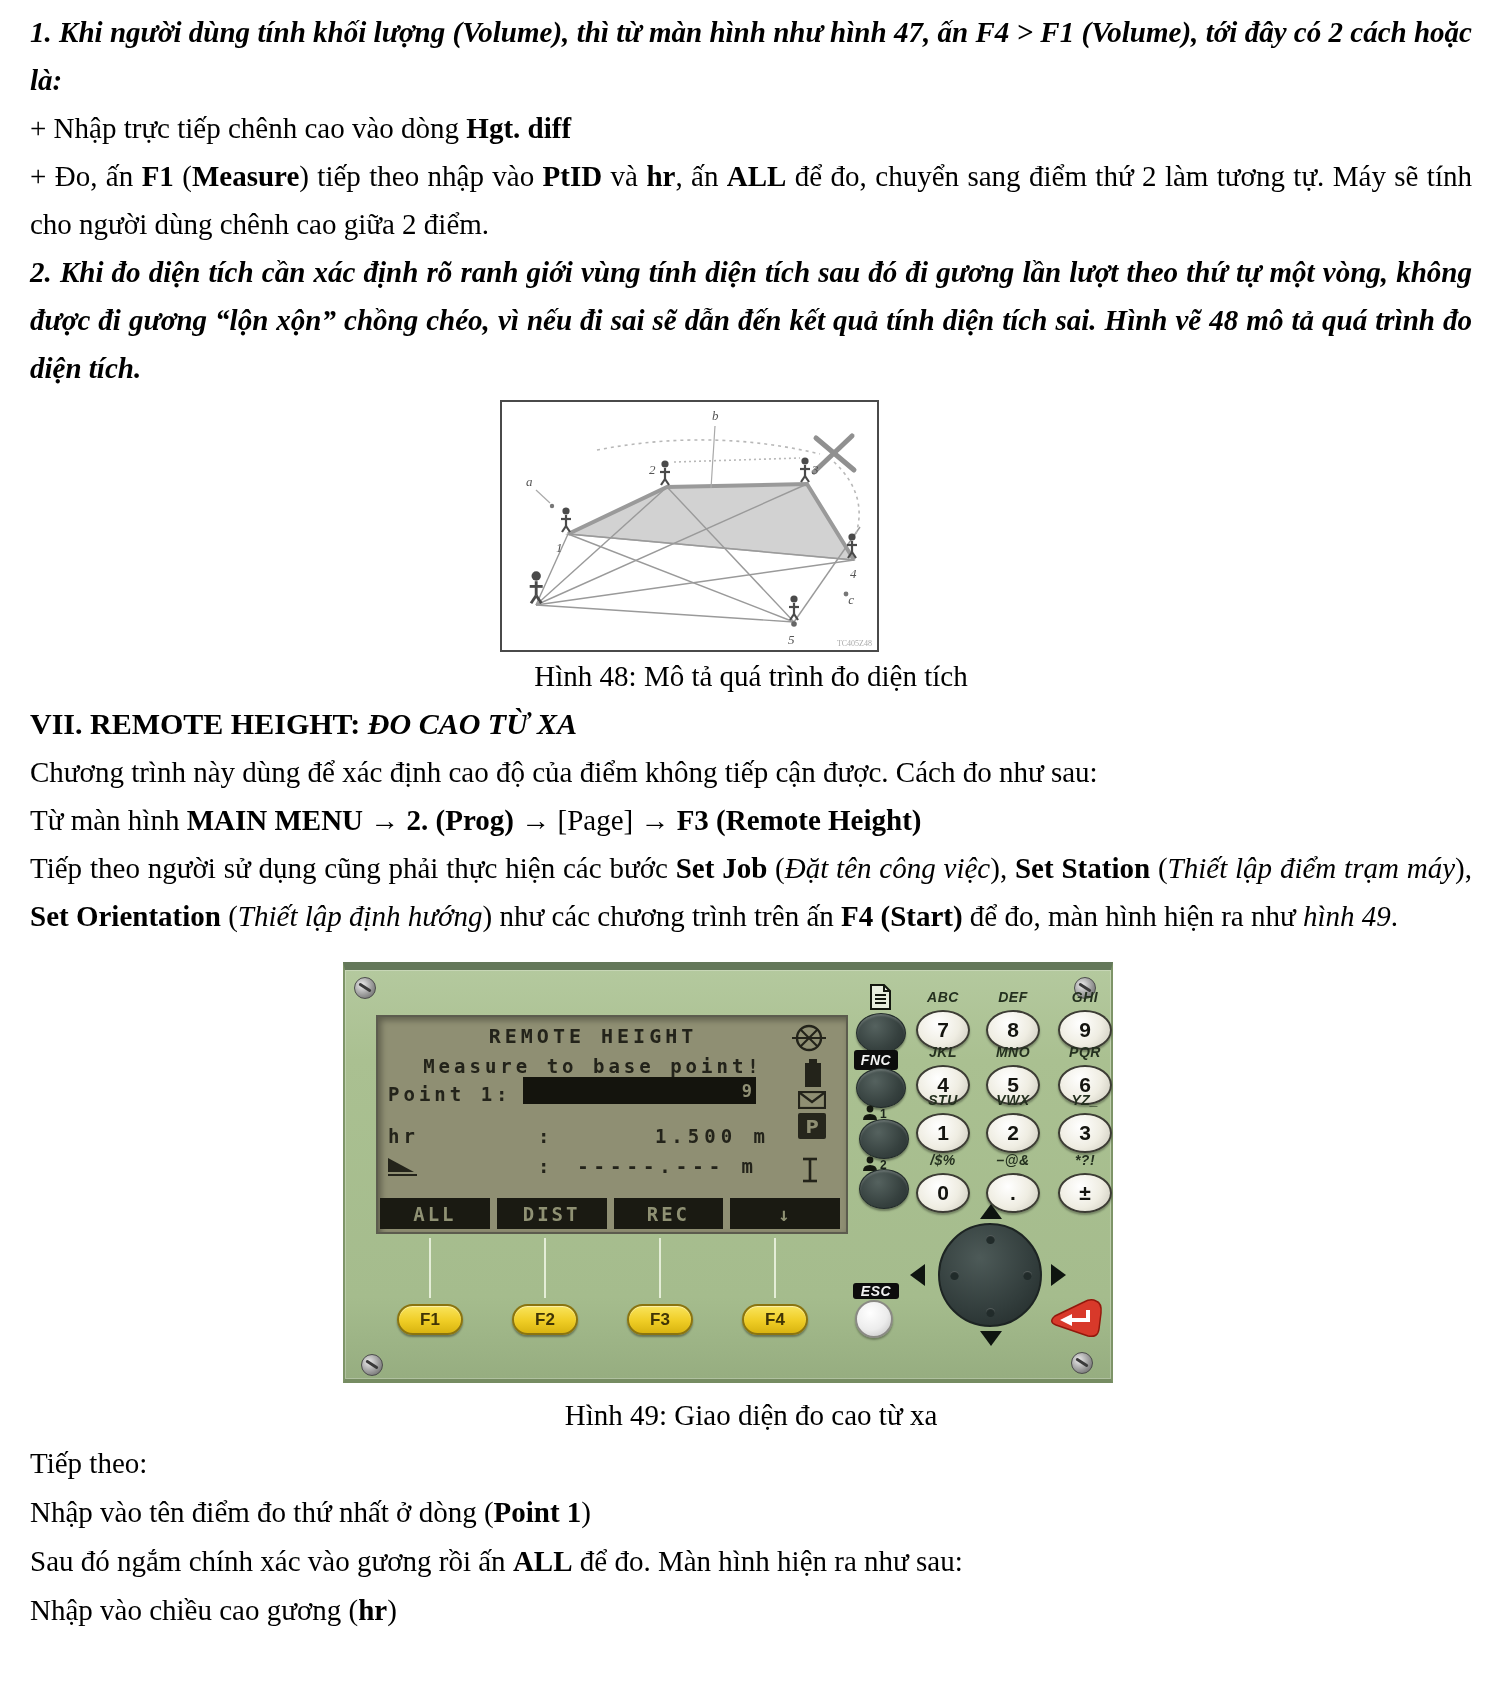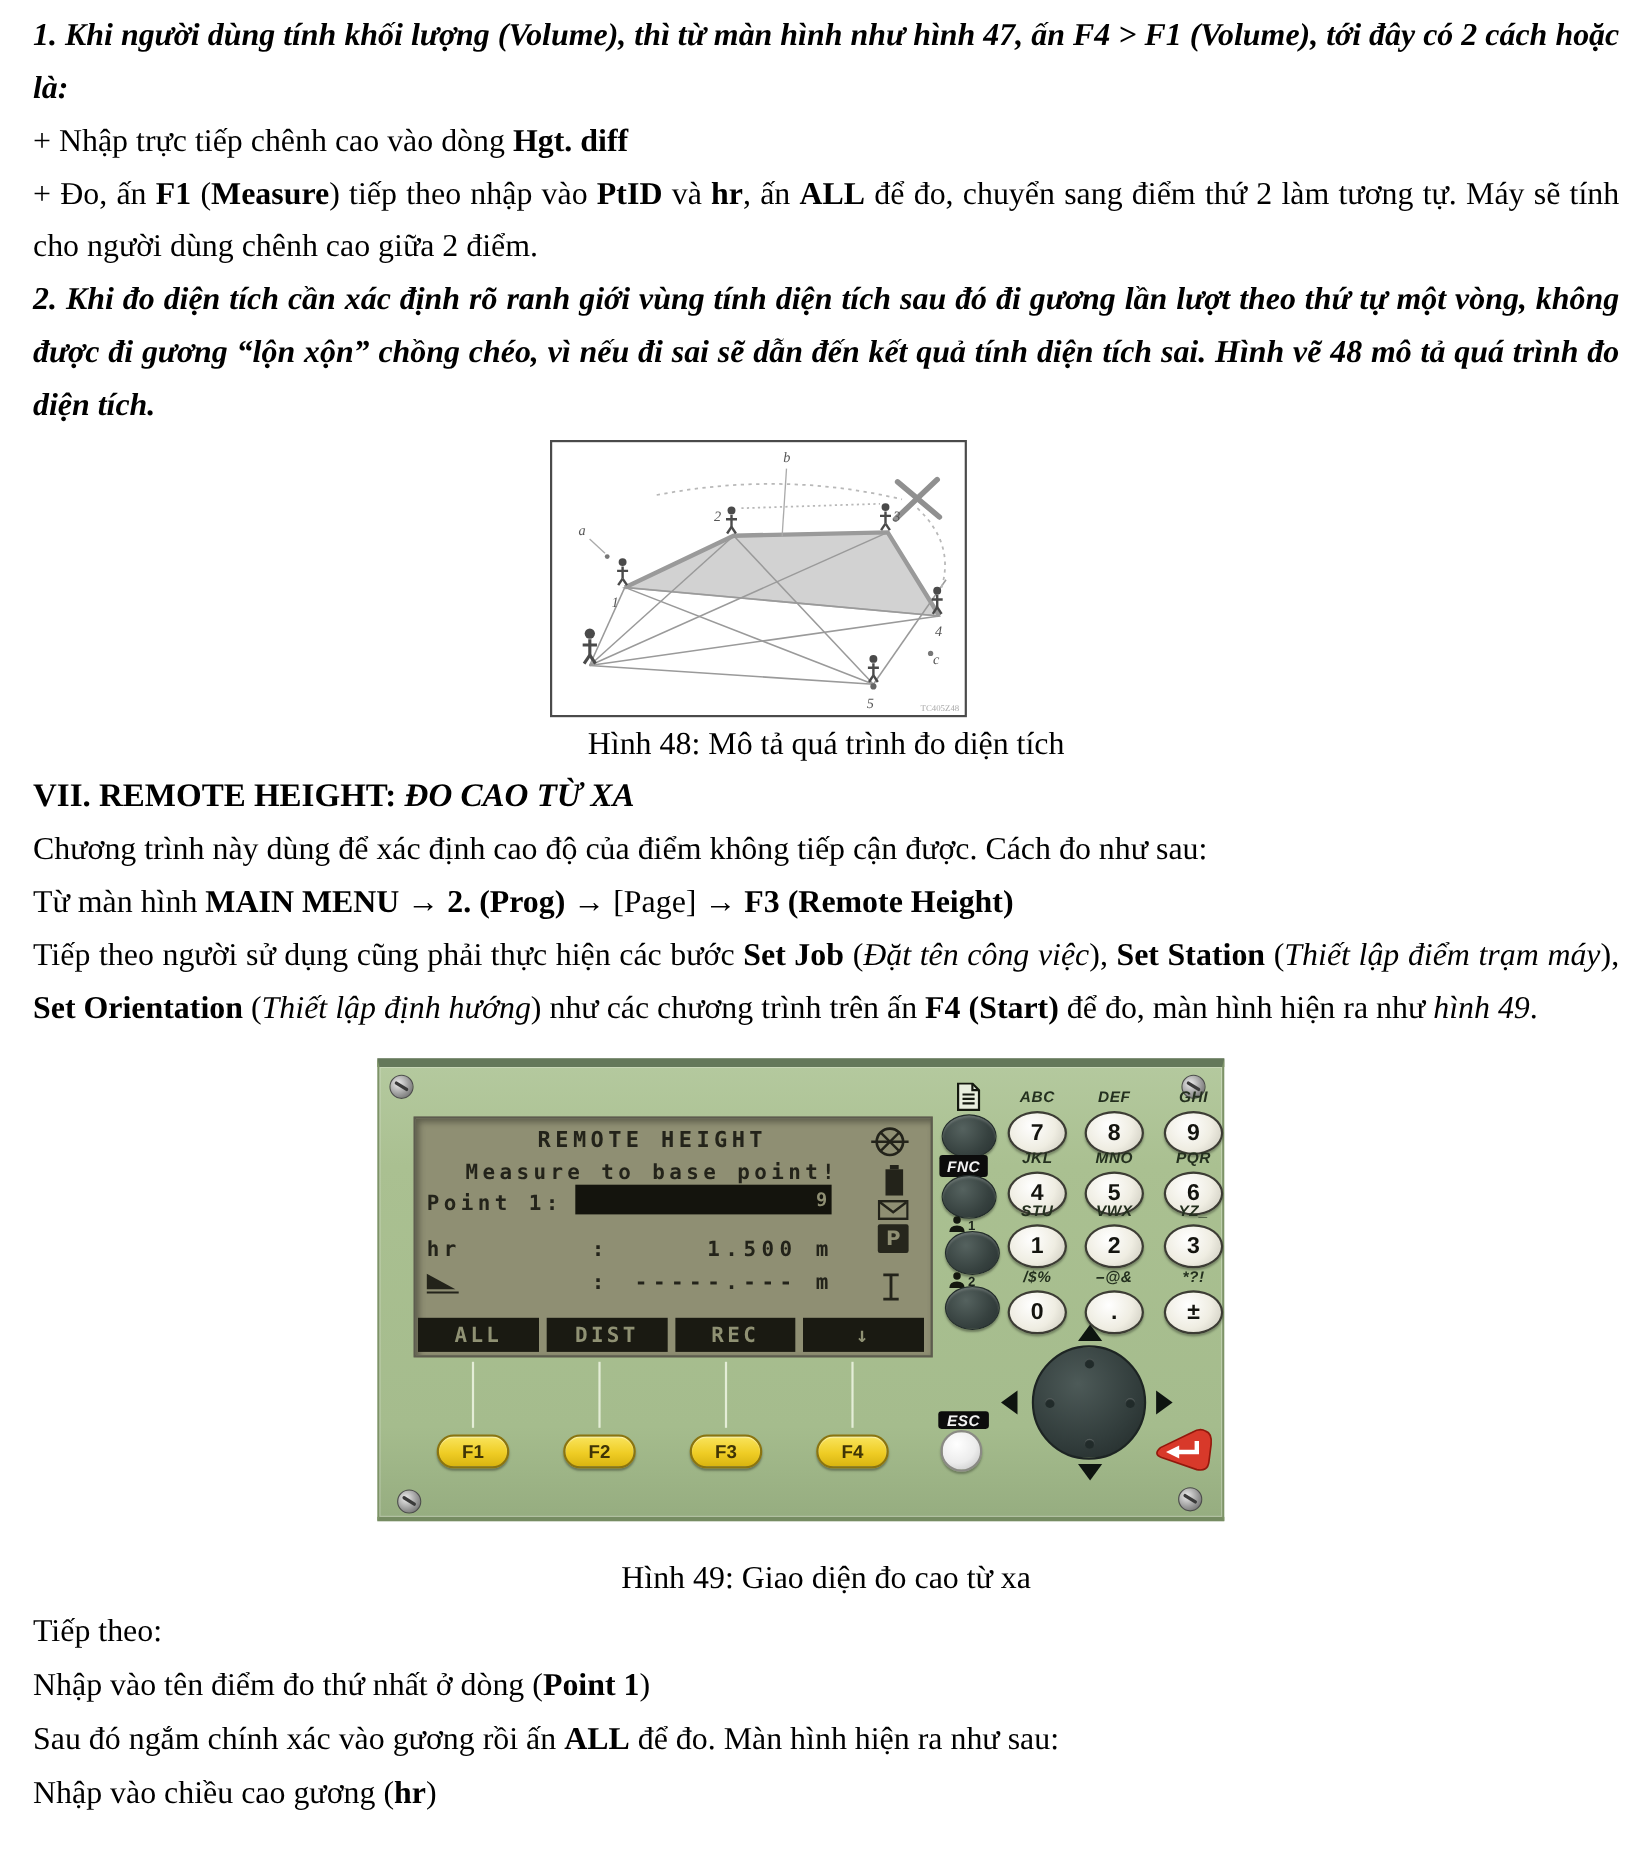--- a/index.html
+++ b/index.html
@@ -31,21 +31,21 @@
   .lcd{position:absolute;left:31px;top:45px;width:468px;height:215px;background:#8f8f73;
     border:2px solid #5c5c4e;box-shadow:inset 3px 3px 6px rgba(0,0,0,.35);box-sizing:content-box;}
   .lt{position:absolute;font-family:"DejaVu Sans Mono",monospace;font-weight:bold;color:#23231a;letter-spacing:4px;white-space:pre;}
   .lcd-title{top:7px;left:0;width:430px;text-align:center;font-size:20px;}
   .lcd-msg{top:38px;left:0;width:430px;text-align:center;font-size:19px;}
   .lcd-point{top:66px;left:10px;font-size:19px;}
   .lcd-input{position:absolute;left:145px;top:60px;width:233px;height:27px;background:#14140d;}
   .lcd-cursor{position:absolute;right:4px;top:4px;font-family:"DejaVu Sans Mono",monospace;font-weight:bold;font-size:17px;color:#8f8f73;}
   .lcd-hr{top:108px;left:10px;font-size:19px;}
   .lcd-colon1{top:108px;left:160px;font-size:19px;}
-  .lcd-hrval{top:108px;right:88px;font-size:19px;letter-spacing:5px;}
+  .lcd-hrval{top:108px;right:76px;font-size:19px;letter-spacing:5px;}
   .lcd-colon2{top:138px;left:160px;font-size:19px;}
   .lcd-distval{top:138px;right:88px;font-size:19px;letter-spacing:5px;}
   .softbar{position:absolute;left:2px;right:6px;top:181px;height:31px;display:flex;gap:7px;}
   .softkey{flex:1;background:#1a1a12;color:#8f9173;font-family:"DejaVu Sans Mono",monospace;
     font-weight:bold;font-size:19px;letter-spacing:3px;display:flex;align-items:center;justify-content:center;}
   .statusicon{position:absolute;}
   .pkey{position:absolute;left:420px;top:96px;width:28px;height:26px;background:#26261c;color:#8f8f73;
     font:bold 18px "DejaVu Sans",sans-serif;display:flex;align-items:center;justify-content:center;border-radius:2px;}
 
   .oval-btn{position:absolute;width:48px;height:38px;border-radius:50%;
@@ -301,20 +301,20 @@
     <div class="guide" style="left:84px;"></div>
     <div class="guide" style="left:199px;"></div>
     <div class="guide" style="left:314px;"></div>
     <div class="guide" style="left:429px;"></div>
     <div class="fkey" style="left:52px;">F1</div>
     <div class="fkey" style="left:167px;">F2</div>
     <div class="fkey" style="left:282px;">F3</div>
     <div class="fkey" style="left:397px;">F4</div>
   </div>
 
-  <p class="caption" style="margin-top:28px;">Hình 49: Giao diện đo cao từ xa</p>
+  <p class="caption" style="margin-top:8px;">Hình 49: Giao diện đo cao từ xa</p>
 
   <p class="para nojust" style="line-height:49px;"><span class="seg-r">Tiếp theo:</span></p>
   <p class="para nojust" style="line-height:49px;"><span class="seg-r">Nhập vào tên điểm đo thứ nhất ở dòng (</span><span class="seg-b">Point 1</span><span class="seg-r">)</span></p>
   <p class="para nojust" style="line-height:49px;"><span class="seg-r">Sau đó ngắm chính xác vào gương rồi ấn </span><span class="seg-b">ALL</span><span class="seg-r"> để đo. Màn hình hiện ra như sau:</span></p>
   <p class="para nojust" style="line-height:49px;"><span class="seg-r">Nhập vào chiều cao gương (</span><span class="seg-b">hr</span><span class="seg-r">)</span></p>
 
 </div>
 
 </body></html>

